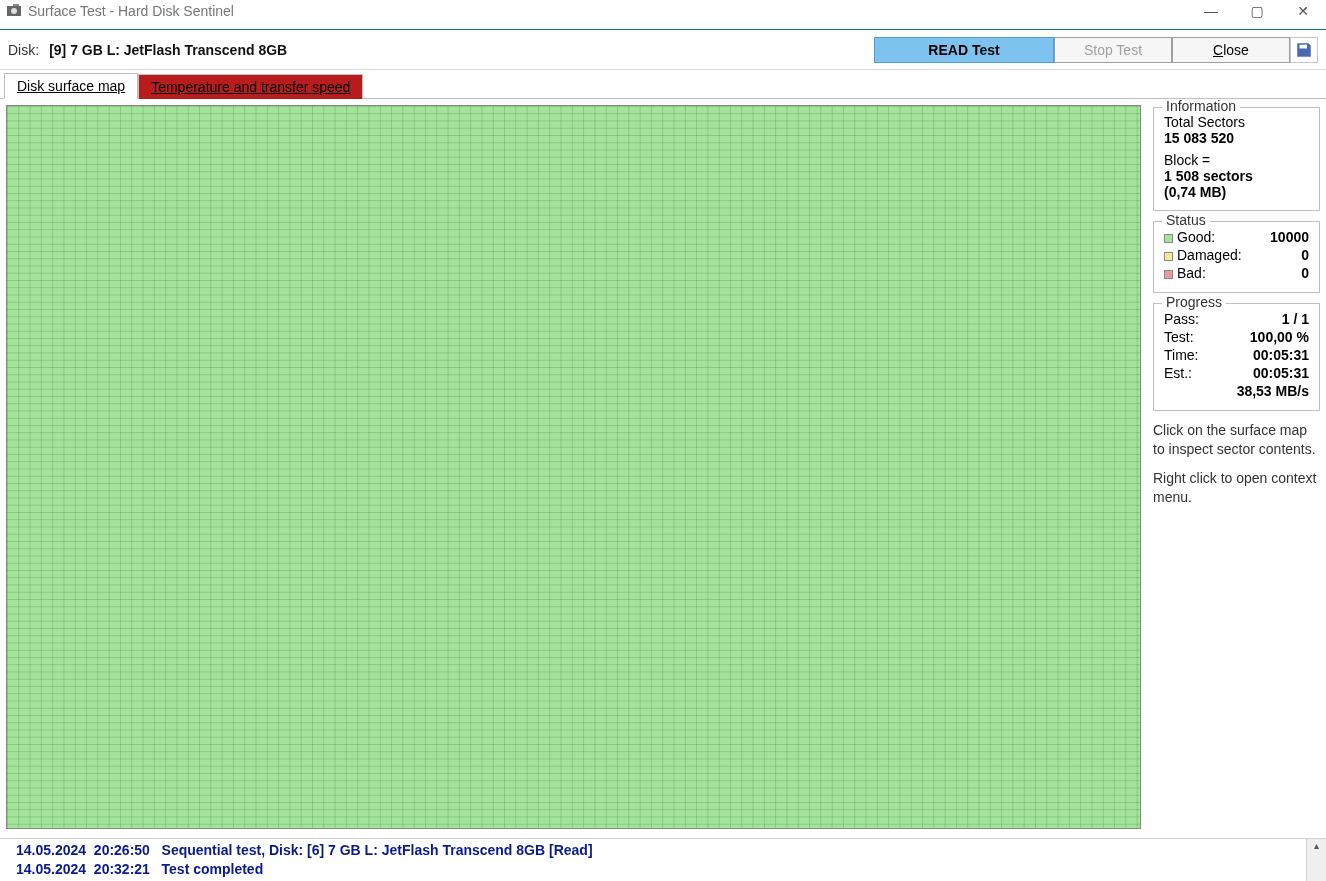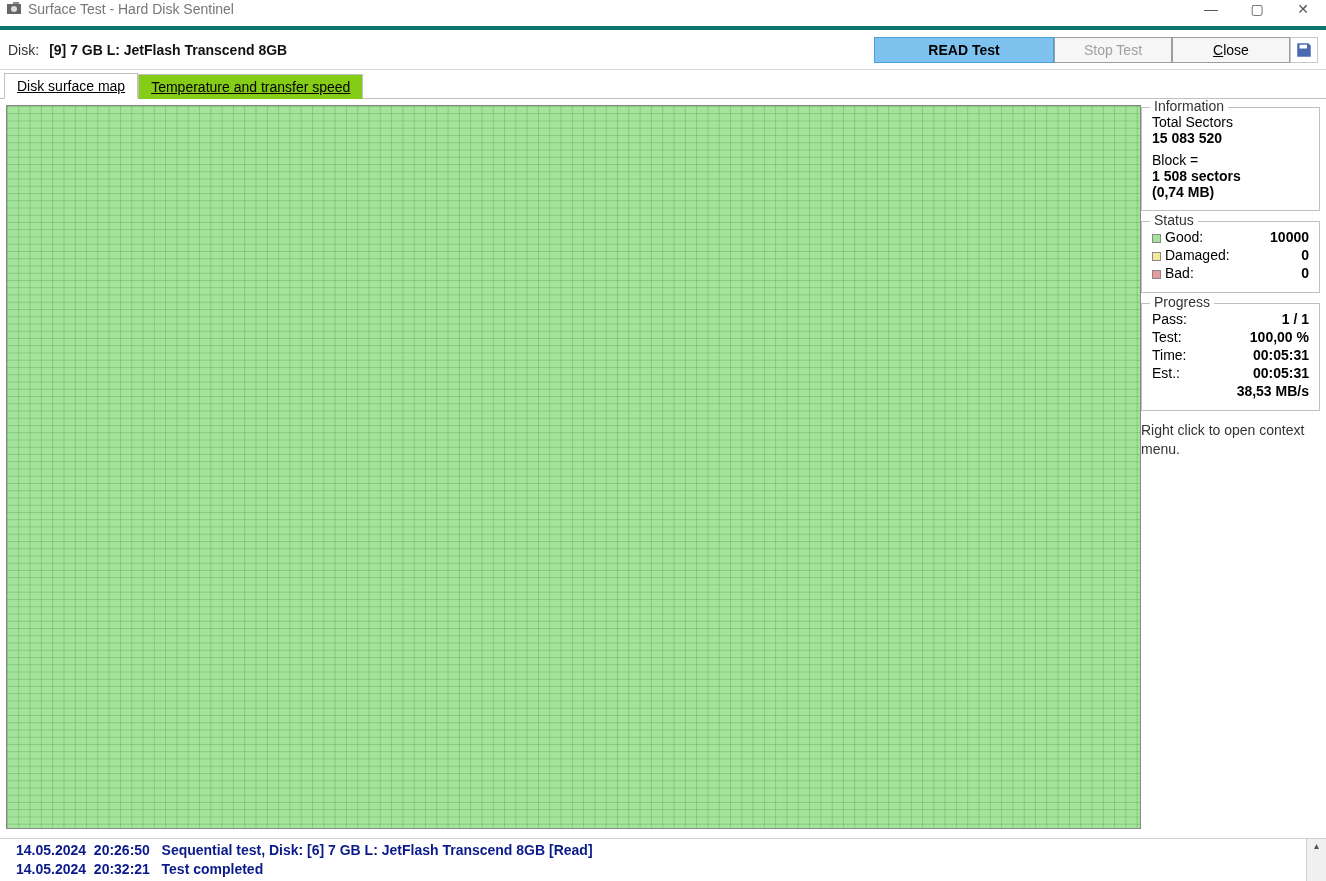--- a/index.html
+++ b/index.html
@@ -1,43 +1,43 @@
 <!DOCTYPE html>
 <html><head>
 <meta charset="utf-8">
 <style>
 * { box-sizing: border-box; margin: 0; padding: 0; }
 body { font-family: "Segoe UI", Tahoma, sans-serif; font-size: 14px; background: #fff; color: #000; width: 1326px; height: 881px; overflow: hidden; display: flex; flex-direction: column; }
 
 
-.titlebar { height: 30px; display: flex; align-items: center; padding: 0 0 8px 6px; border-bottom: 4px solid #0f766e; color: #777; }
+.titlebar { height: 30px; display: flex; align-items: center; padding: 0 0 8px 6px; border-bottom: 1px solid #0f766e; color: #777; }
 .titlebar .app-icon { width: 16px; height: 16px; margin-right: 6px; }
 .titlebar .title { flex: 1; }
 .win-controls { display: flex; height: 100%; }
 .win-controls div { width: 46px; display: flex; align-items: center; justify-content: center; font-size: 14px; color: #555; }
 
 
 .toolbar { height: 40px; display: flex; align-items: center; padding: 0 8px; gap: 0; border-bottom: 1px solid #d9d9d9; }
 .toolbar .disk-label { color: #333; margin-right: 10px; }
 .toolbar .disk-name { font-weight: 700; color: #111; }
 .toolbar .spacer { flex: 1; }
 .btn { height: 26px; min-width: 118px; padding: 0 12px; border: 1px solid #9e9e9e; background: #f6f6f6; font-size: 14px; display: inline-flex; align-items: center; justify-content: center; }
 .btn.read { background: #7ec3f0; border-color: #4a9fd6; font-weight: 700; min-width: 180px; }
 .btn.disabled { color: #a0a0a0; }
 .btn .ul { text-decoration: underline; }
 .save-btn { width: 28px; height: 26px; border: 1px solid #c8c8c8; display: flex; align-items: center; justify-content: center; background: #fff; }
 .save-btn svg { width: 18px; height: 18px; }
 
 
 .tabs { display: flex; padding-left: 4px; height: 28px; align-items: flex-end; text-decoration: underline; }
-.tab { padding: 4px 12px; border: 1px solid #c0c0c0; border-bottom: none; background: #84cc16; font-size: 14px; position: relative; top: 1px; }
+.tab { padding: 4px 12px; border: 1px solid #c0c0c0; border-bottom: none; background: #b91c1c; font-size: 14px; position: relative; top: 1px; }
 .tab.active { background: #fff; border-bottom: 1px solid #fff; }
 
 
-.main { flex: 1; display: flex; border-top: 1px solid #c0c0c0; padding: 6px; overflow: hidden; }
+.main { flex: 1; display: flex; border-top: 1px solid #c0c0c0; padding: 6px; gap: 12px; overflow: hidden; }
 
 
 .surface-wrap { width: 1135px; height: 724px; border: 1px solid #888; position: relative; }
 .surface-grid { width: 100%; height: 100%; background-color: #a3e39a; background-image: linear-gradient(to right, rgba(0,80,0,0.18) 1px, transparent 1px), linear-gradient(to bottom, rgba(0,80,0,0.18) 1px, transparent 1px); background-size: 11.3px 7.25px; }
 
 
 .side { flex: 1; display: flex; flex-direction: column; gap: 10px; font-size: 14px; padding-top:2px; }
 .panel { border: 1px solid #c0c0c0; padding: 6px 10px 10px 10px; position: relative; }
 .panel .legend { position: absolute; top: -10px; left: 8px; background: #fff; padding: 0 4px; color: #333; }
 .row { display: flex; justify-content: space-between; padding: 1px 0; }
@@ -145,20 +145,21 @@
       <div class="row">
           <span>Est.:</span>
           <span class="v">00:05:31</span>
         </div>
       <div class="row">
           <span></span>
           <span class="v">38,53 MB/s</span>
         </div>
     </div>
 
+    <div class="hint">Click on the surface map to inspect sector contents.</div>
     <div class="hint">Right click to open context menu.</div>
   </div>
 </div>
 
 <div class="log-wrap">
   <div class="log">
     <div class="log-line">14.05.2024  20:26:50   Sequential test, Disk: [6] 7 GB L: JetFlash Transcend 8GB [Read]</div>
     <div class="log-line">14.05.2024  20:32:21   Test completed</div>
   </div>
   <div class="scroll-v">

